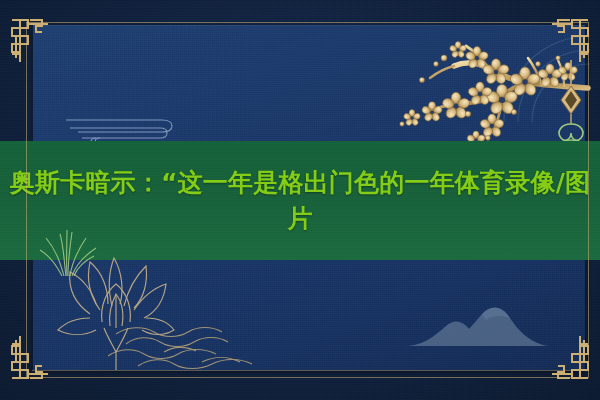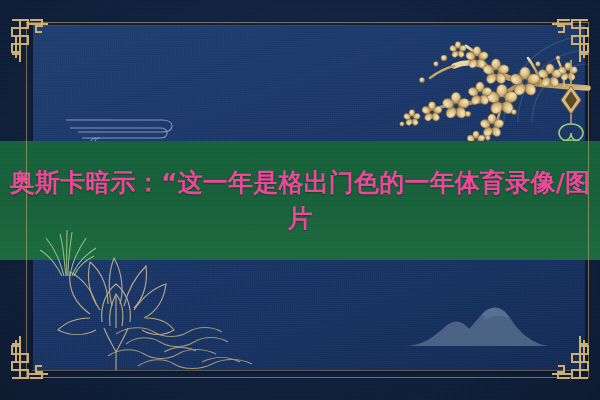--- a/index.html
+++ b/index.html
@@ -94,21 +94,21 @@
   .headline {
     position: absolute;
     left: 0;
     top: 141px;
     width: 600px;
     height: 119px;
     display: flex;
     align-items: center;
     justify-content: center;
     text-align: center;
-    color: #ec4899;
+    color: #84cc16;
     font-size: 25px;
     line-height: 36px;
     font-weight: bold;
     letter-spacing: 0.2px;
     padding: 0 0;
     box-sizing: border-box;
     text-shadow: 0 1px 2px rgba(0,0,0,0.35);
     white-space: pre-wrap;
   }
 

